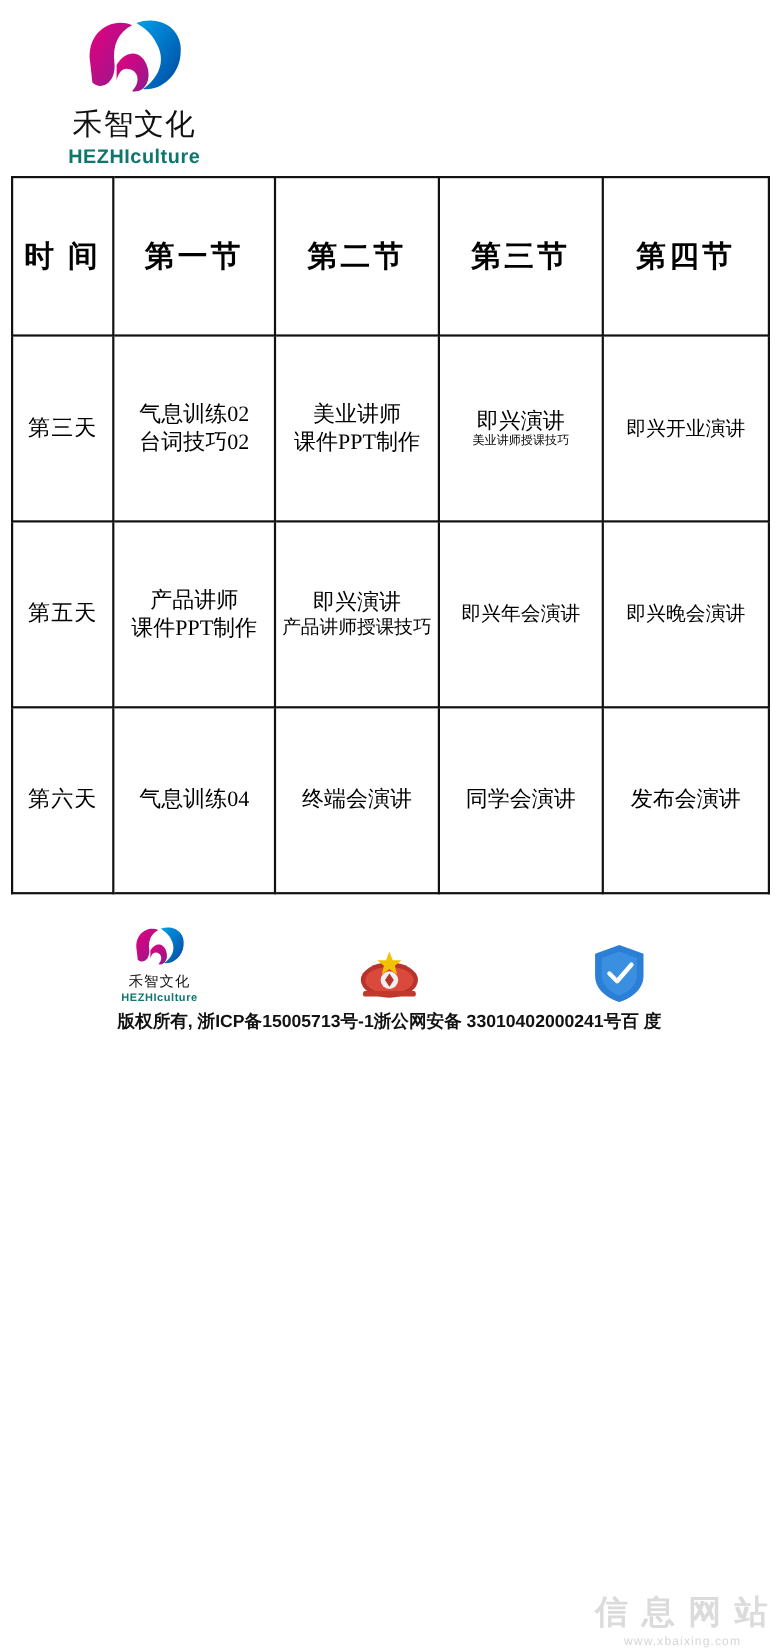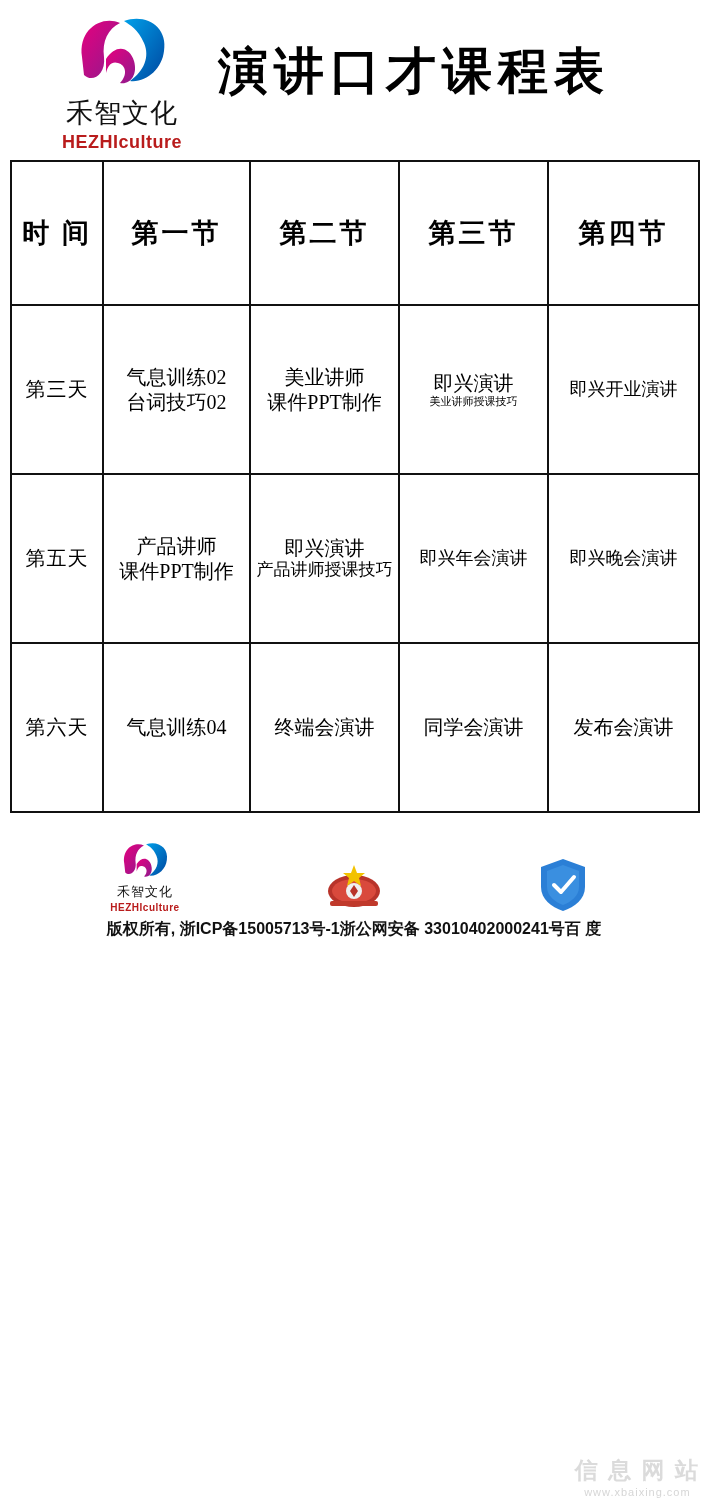--- a/index.html
+++ b/index.html
@@ -43,21 +43,21 @@
     font-size: 27px;
     letter-spacing: 1px;
     margin-top: 2px;
     color: #111;
   }
   .logo-en {
     font-family: "Liberation Sans", sans-serif;
     font-weight: bold;
     font-size: 18px;
     letter-spacing: 0.5px;
-    color: #b91c1c;
+    color: #0f766e;
     margin-top: 1px;
   }
   .title {
     flex: 1;
     font-family: "Liberation Serif", serif;
     font-weight: bold;
     font-size: 50px;
     letter-spacing: 6px;
     padding-left: 26px;
     padding-bottom: 24px;
@@ -145,21 +145,21 @@
   }
   .footer-text .seg { white-space: nowrap; }
   .wm {
     position: absolute;
     right: 8px;
     bottom: 2px;
     text-align: center;
     color: #cfcfcf;
     font-family: "Liberation Sans", sans-serif;
   }
-  .wm .wm-main { font-size: 23px; font-weight: bold; letter-spacing: 2px; opacity: .75;}
+  .wm .wm-main { font-size: 30px; font-weight: bold; letter-spacing: 2px; opacity: .75;}
   .wm .wm-sub { font-size: 11px; letter-spacing: 1px; opacity: .85;}
 </style>
 </head>
 <body>
 
 <div class="header">
   <div class="logo-block">
     <div class="logo-mark">
       <svg width="100" height="80" viewBox="0 0 100 80">
         <defs>
@@ -174,21 +174,20 @@
         </defs>
         <ellipse cx="50" cy="40" rx="48" ry="36" fill="#ffffff"></ellipse>
         <path d="M10 44 C6 16 30 2 48 10 C36 16 30 28 32 44 C34 62 20 70 12 62 Z" fill="url(#g1)"></path>
         <path d="M52 8 C74 0 96 14 92 38 C90 56 74 70 58 68 C72 58 78 44 72 30 C66 16 58 12 52 8 Z" fill="url(#g2)"></path>
         <path d="M34 46 C44 30 58 34 62 48 C66 62 58 72 48 70 C56 62 54 52 46 50 C40 48 36 52 34 60 Z" fill="url(#g1)"></path>
       </svg>
     </div>
     <div class="logo-cn">禾智文化</div>
     <div class="logo-en">HEZHIculture</div>
   </div>
-  <div class="title">演讲口才课程表</div>
 </div>
 
 <div class="table-wrap">
   <table class="schedule">
     <colgroup>
       <col class="c1">
         <col class="c2">
         <col class="c3">
         <col class="c4">
         <col class="c5">

